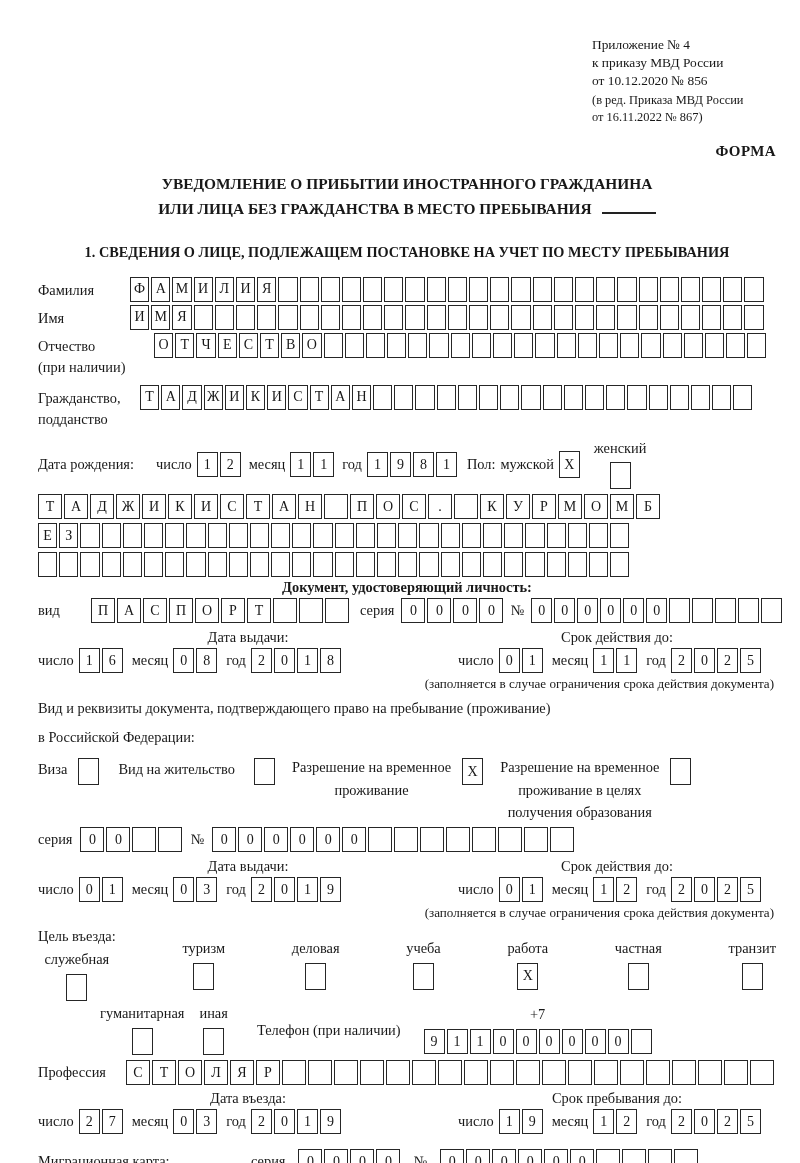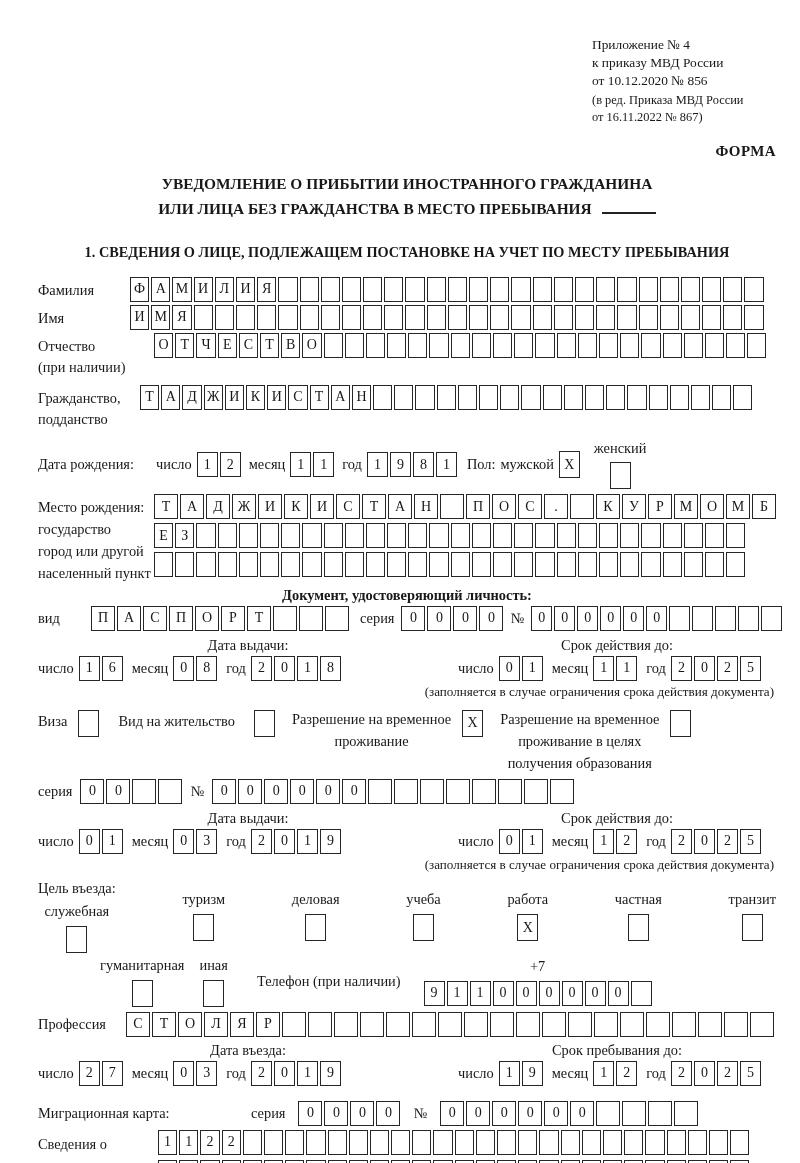--- a/index.html
+++ b/index.html
@@ -262,26 +262,20 @@
     </div>
     <div class="dg" style="margin-left:6px;flex-direction:column;">
       <span class="t">женский</span>
       <div class="cells box">
           <span class="cell"></span>
         </div>
     </div>
   </div>
 
   <div class="row" style="margin-top:5px;">
-    <span class="lbl" style="width:116px; line-height:1.52;">
-      <span>Место рождения:</span><br>
-      <span>государство</span><br>
-      <span>город или другой</span><br>
-      <span>населенный пункт</span>
-    </span>
     <div class="stack">
       <div class="cells wide">
           <span class="cell">Т</span>
           <span class="cell">А</span>
           <span class="cell">Д</span>
           <span class="cell">Ж</span>
           <span class="cell">И</span>
           <span class="cell">К</span>
           <span class="cell">И</span>
           <span class="cell">С</span>
@@ -455,20 +449,22 @@
             <span class="cell">2</span>
             <span class="cell">0</span>
             <span class="cell">2</span>
             <span class="cell">5</span>
           </div>
         </div>
     </div>
   </div>
   <div class="note">(заполняется в случае ограничения срока действия документа)</div>
 
+  <div class="lbl" style="margin-top:6px; padding-top:0;">Вид и реквизиты документа, подтверждающего право на пребывание (проживание)</div>
+  <div class="lbl" style="margin-top:7px; padding-top:0;">в Российской Федерации:</div>
 
   <div class="permits">
     <span class="t" style="padding-top:5px;">Виза</span>
     <div class="cells box">
         <span class="cell"></span>
       </div>
     <span class="t" style="padding-top:5px; margin-left:8px;">Вид на жительство</span>
     <div class="cells box" style="margin-left:8px;">
         <span class="cell"></span>
       </div>

